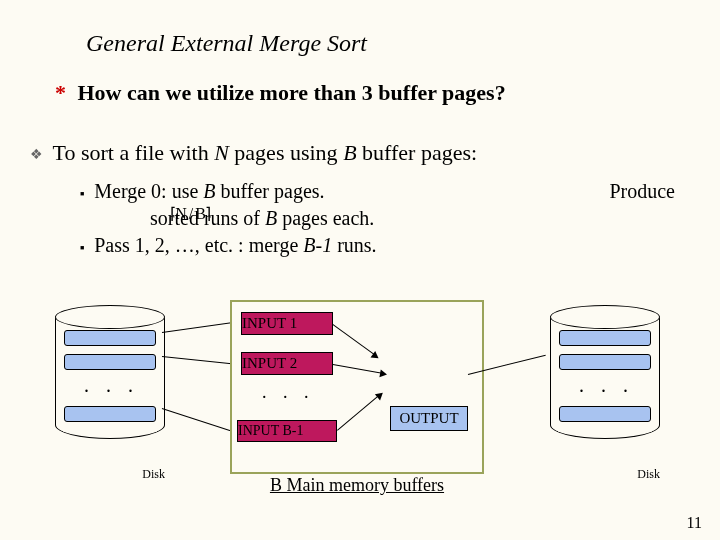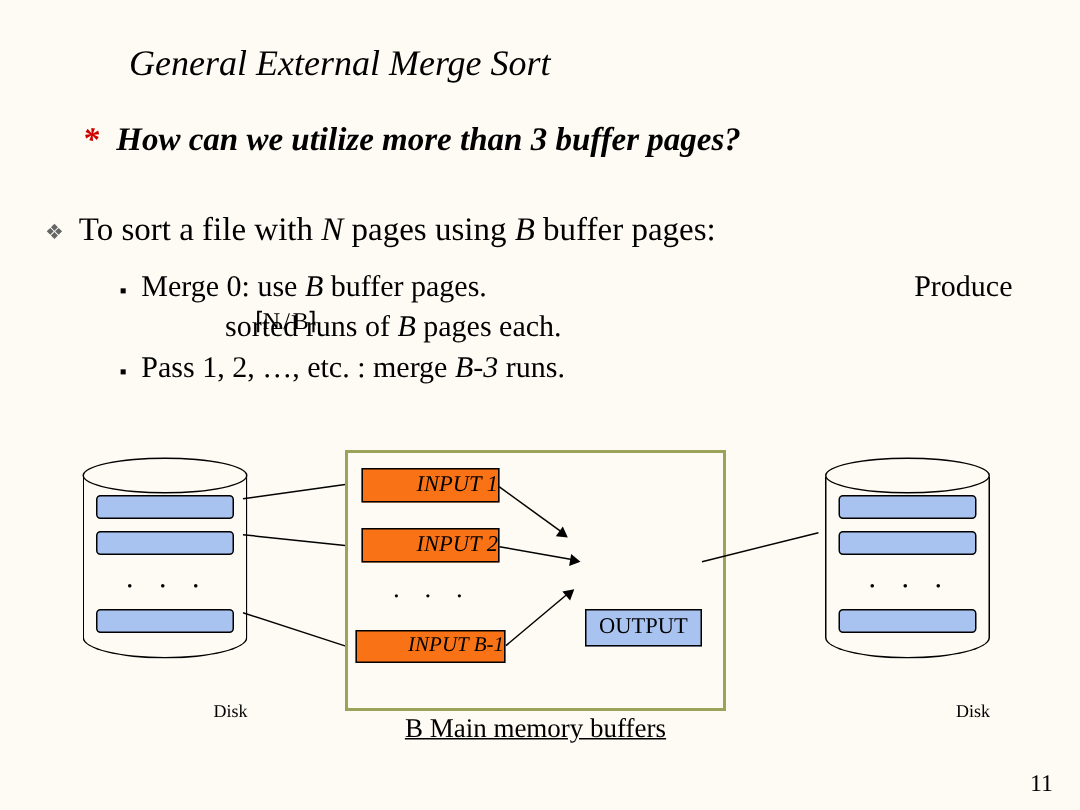--- a/index.html
+++ b/index.html
@@ -17,21 +17,20 @@
     font-style: italic;
     font-size: 24px;
     position: absolute;
     top: 30px;
     left: 86px;
   }
   .question {
     position: absolute;
     top: 80px;
     left: 55px;
-    font-style: italic;
     font-weight: bold;
     font-size: 22px;
   }
   .question .asterisk { color: #c00; margin-right: 6px; }
   .main-bullet {
     position: absolute;
     top: 140px;
     left: 30px;
     font-size: 22px;
     display: flex;
@@ -110,26 +109,25 @@
     position: absolute;
     left: 190px;
     top: 0px;
     width: 250px;
     height: 170px;
     border: 2px solid #9aa35a;
   }
   .slot {
     position:absolute;
     border:1px solid #000;
-    background:#f97316;
+    background:#be185d;
     font-size:15px;
-    text-align:right;
+    text-align:left;
     padding:2px 0;
     width:90px;
-    font-style:italic;
   }
   .outslot {
     position:absolute;
     border:1px solid #000;
     background:#a8c3f0;
     font-size:15px;
     text-align:center;
     padding:3px 0;
     width:76px;
   }
@@ -201,21 +199,21 @@
     </span>
     <span class="produce">Produce</span>
   </div>
   <div class="indent-line">
     <span class="ceilexpr">⌈N / B⌉</span>
     <span>sorted runs of </span><i>B</i><span> pages each.</span>
   </div>
   <div class="sub-row" style="margin-top:4px;">
     <span class="glyph-square">■</span>
     <span>
-      <span>Pass 1, 2, …,  etc. : merge </span><i>B-3</i><span> runs.</span>
+      <span>Pass 1, 2, …,  etc. : merge </span><i>B-1</i><span> runs.</span>
     </span>
   </div>
 </div>
 
 <div class="diagram">
 
   <div class="cylinder" style="left:15px; top:5px;">
     <div class="cyl-top"></div>
     <div class="cyl-body">
       <div class="band" style="top:12px;"></div>

